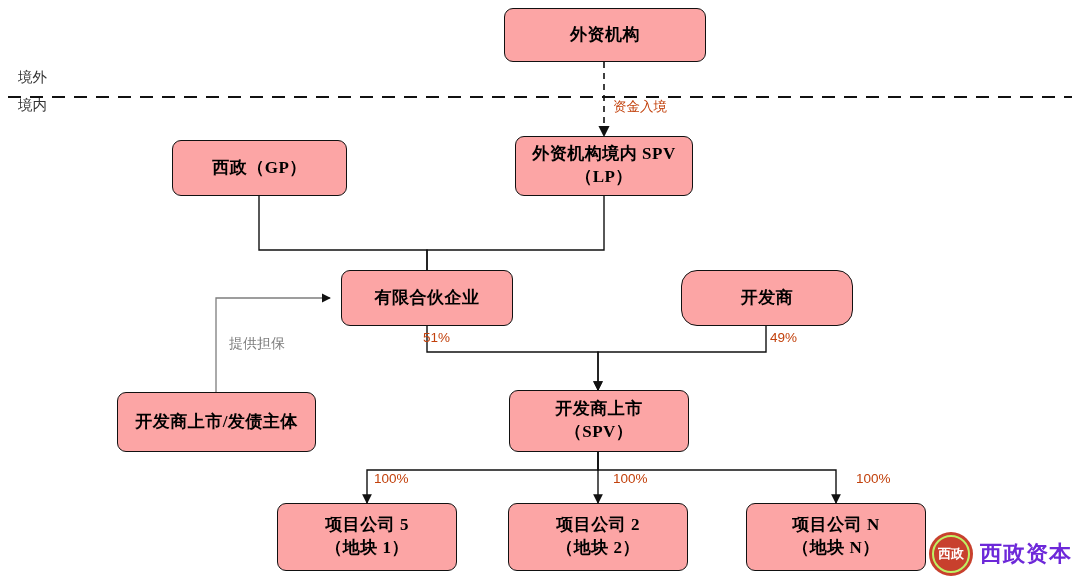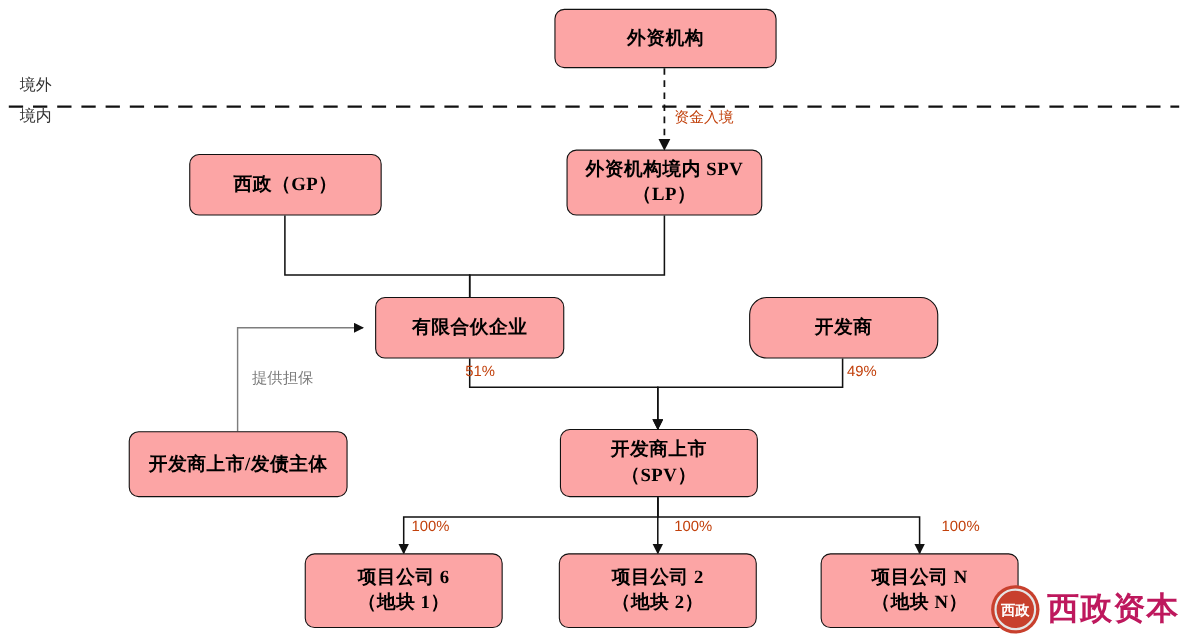--- a/index.html
+++ b/index.html
@@ -76,34 +76,34 @@
     background: #c8402d;
     position: relative;
     display: flex;
     align-items: center;
     justify-content: center;
   }
   #wm-badge .inner {
     width: 34px;
     height: 34px;
     border-radius: 50%;
-    border: 2px solid #e5e5e5;
+    border: 2px solid #bef264;
     display: flex;
     align-items: center;
     justify-content: center;
     color: #ffffff;
     font-size: 13px;
     font-weight: bold;
-    font-family: Liberation Sans, sans-serif;
+    font-family: Liberation Mono, monospace;
     line-height: 1;
   }
   #wm-text {
-    font-size: 29px;
+    font-size: 22px;
     font-weight: bold;
-    color: #be185d;
+    color: #6d28d9;
     letter-spacing: 1px;
     font-family: "Liberation Serif", "DejaVu Serif", serif;
   }
 </style>
 </head>
 <body>
 
 <div id="canvas">
 
   <svg id="svg-layer" xmlns="http://www.w3.org/2000/svg">
@@ -159,21 +159,21 @@
   <div class="node" style="left:117px; top:392px; width:199px; height:60px;">
     <span>开发商上市/发债主体</span>
   </div>
 
   <div class="node" style="left:509px; top:390px; width:180px; height:62px;">
     <span>开发商上市</span>
     <span class="line2">（SPV）</span>
   </div>
 
   <div class="node" style="left:277px; top:503px; width:180px; height:68px;">
-    <span>项目公司 6</span>
+    <span>项目公司 5</span>
     <span class="line2">（地块 1）</span>
   </div>
 
   <div class="node" style="left:508px; top:503px; width:180px; height:68px;">
     <span>项目公司 2</span>
     <span class="line2">（地块 2）</span>
   </div>
 
   <div class="node" style="left:746px; top:503px; width:180px; height:68px;align-items:center;">
     <span>项目公司 N</span>

